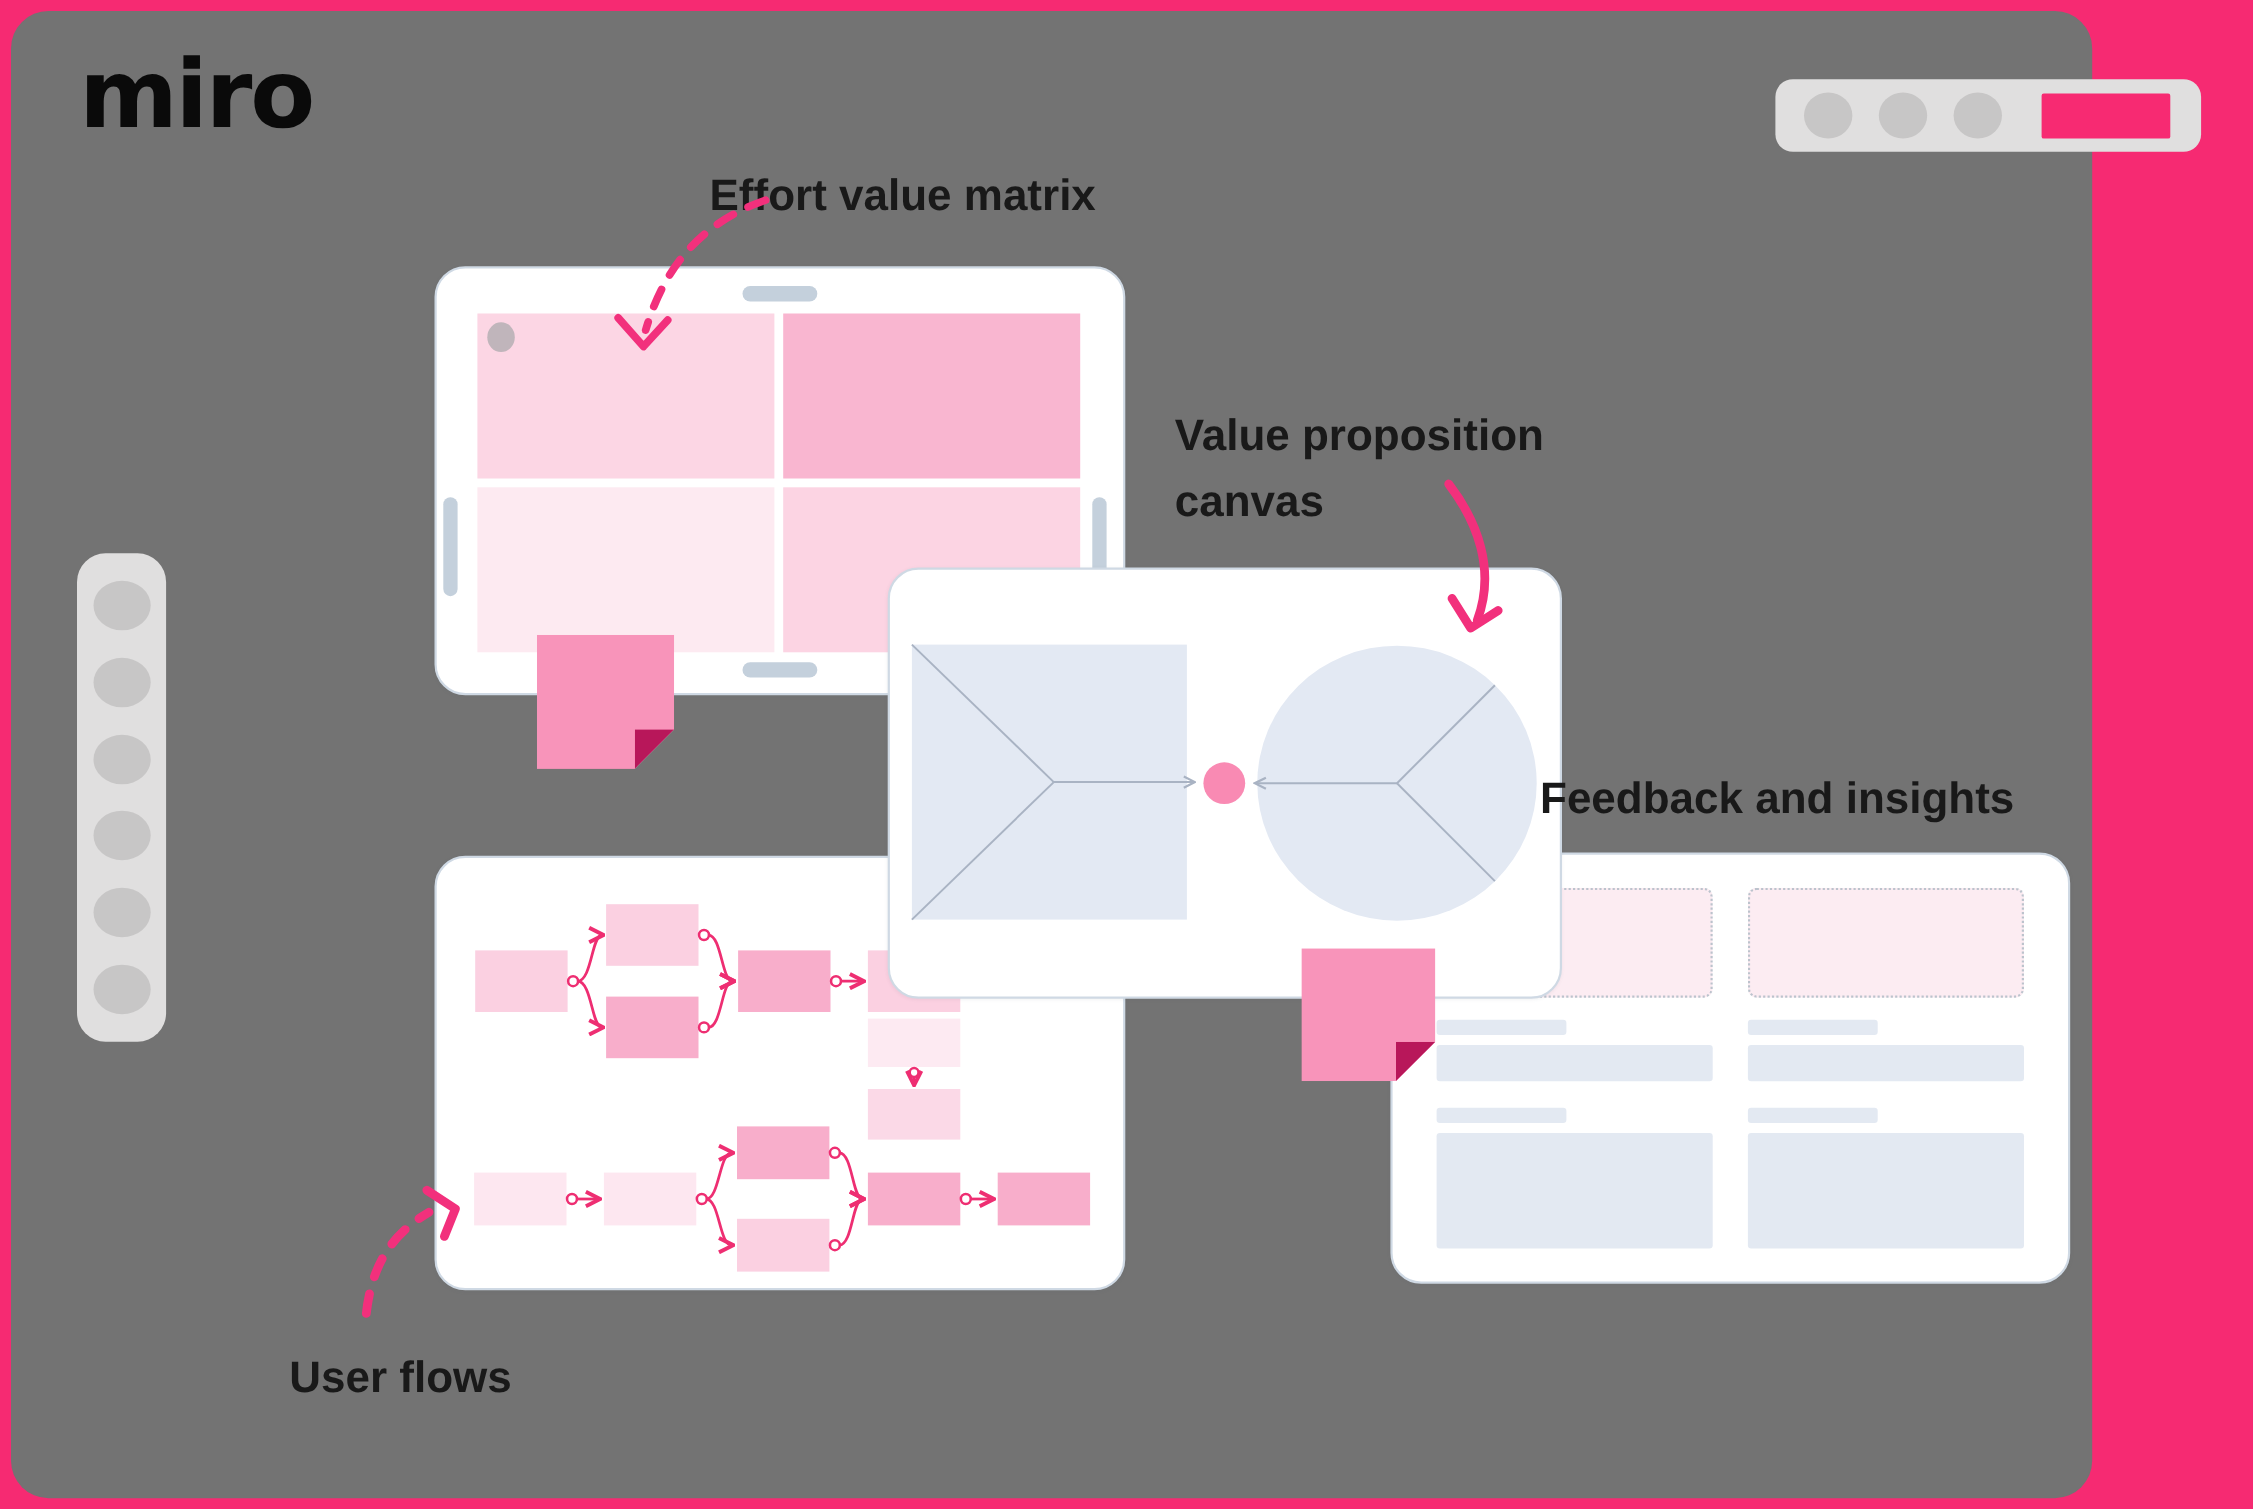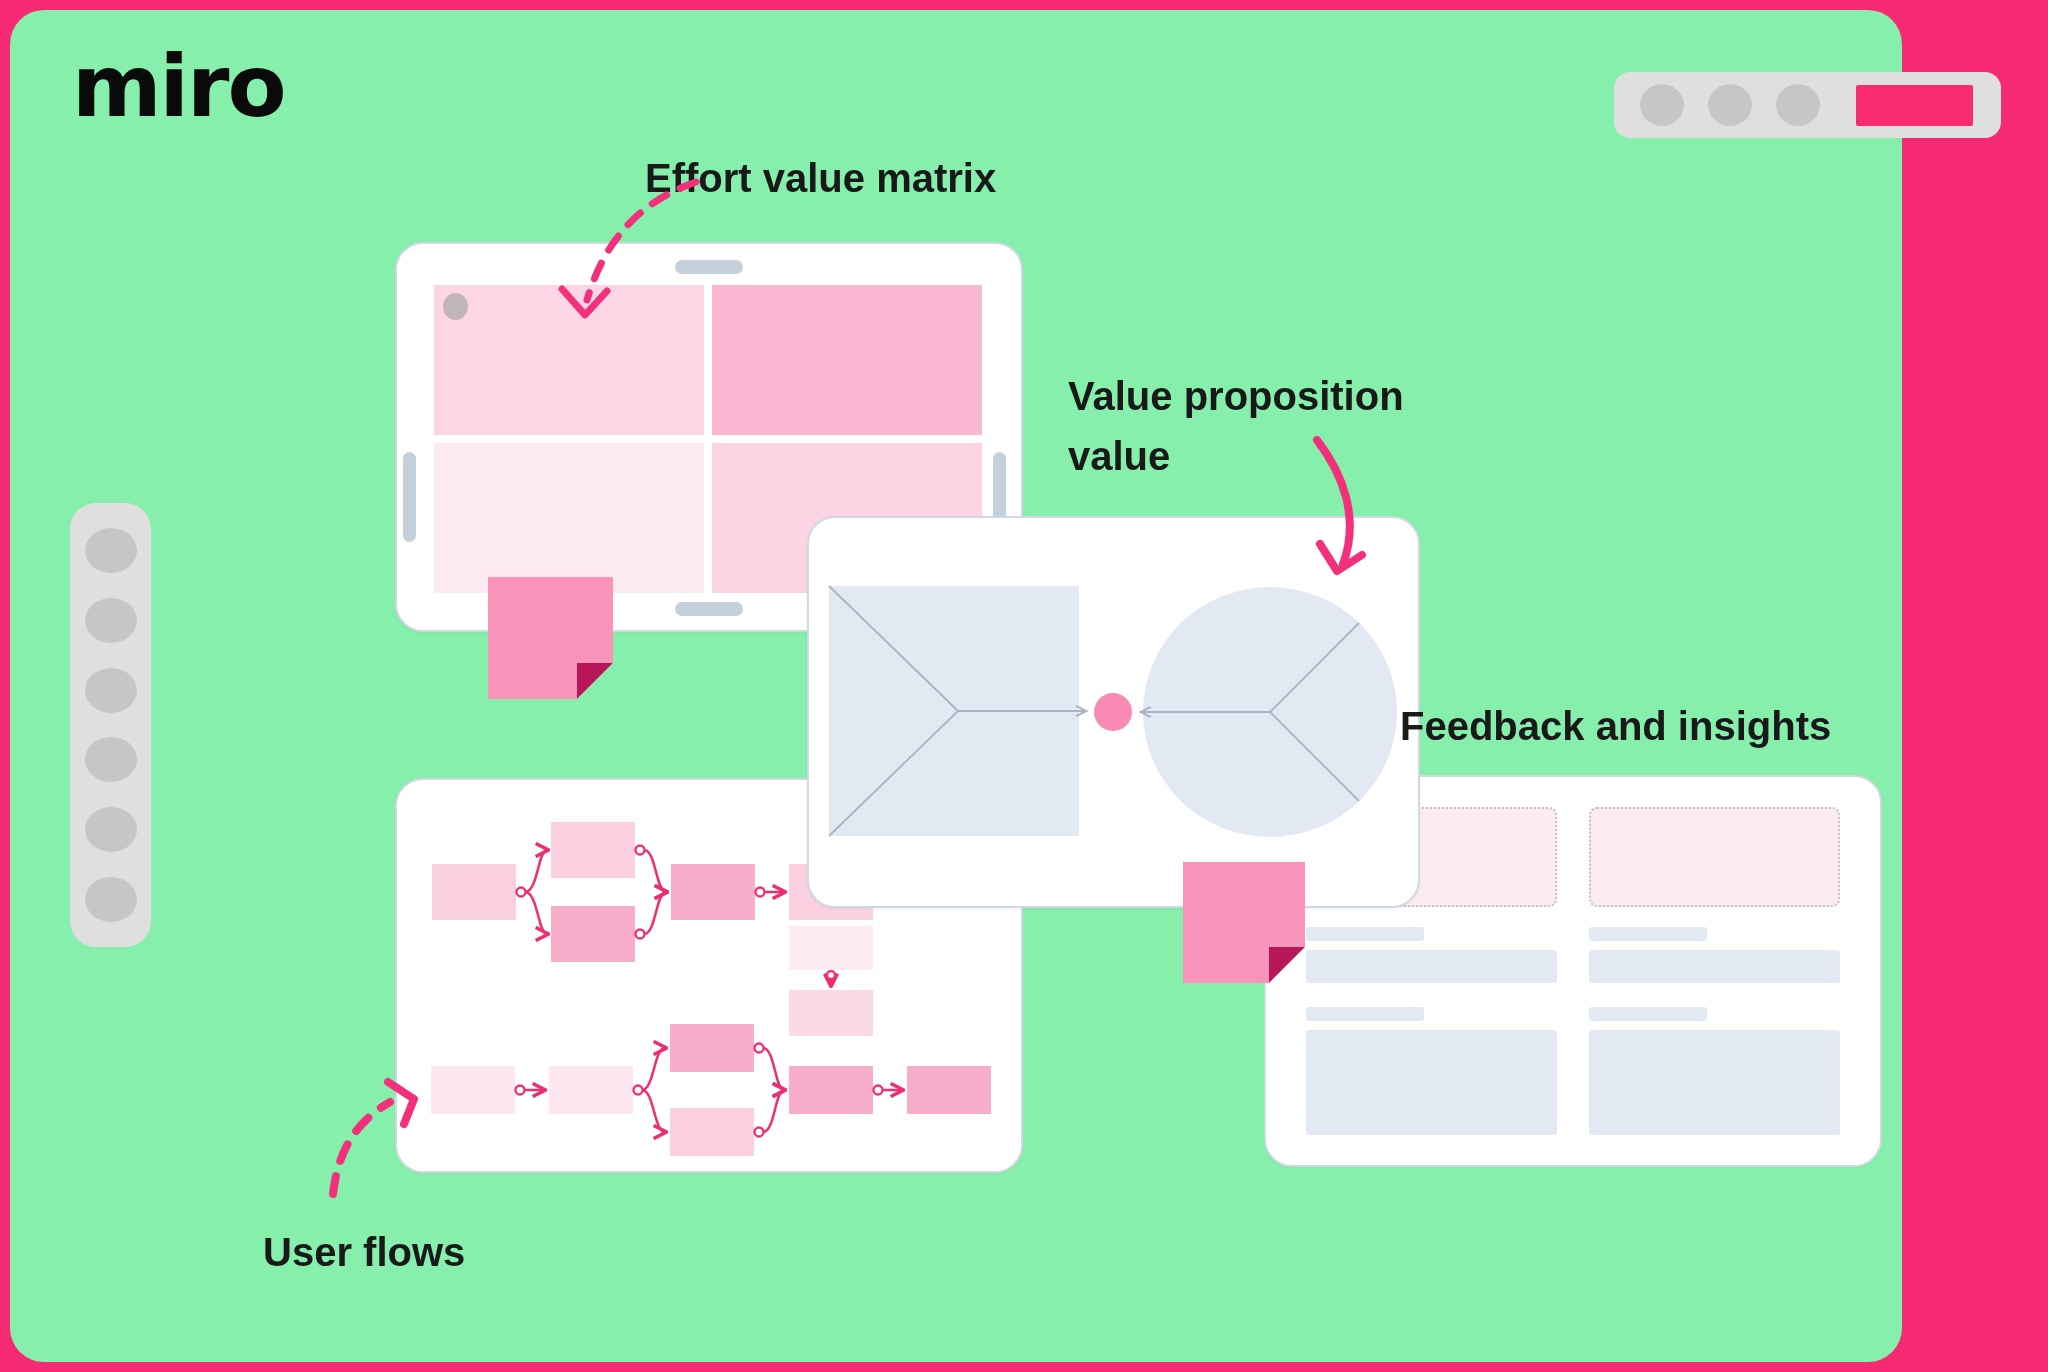--- a/index.html
+++ b/index.html
@@ -1,19 +1,19 @@
 <!DOCTYPE html>
 <html><head>
 <meta charset="utf-8">
 <style>
   html,body{margin:0;padding:0;background:#f62a72;}
   #stage{position:relative;width:2048px;height:1372px;background:#f62a72;overflow:hidden;
          font-family:"Liberation Sans",sans-serif;}
   #board{position:absolute;left:10px;top:10px;width:1892px;height:1352px;
-         background:#86efac;border-radius:34px;}
+         background:#737373;border-radius:34px;}
 
   
   #logo{position:absolute;left:62px;top:26px;font-size:86px;font-weight:700;
         letter-spacing:-2px;color:#0a0a0a;font-family:"DejaVu Sans","Liberation Sans",sans-serif;}
 
   
   #top-toolbar{position:absolute;left:1604px;top:62px;width:387px;height:66px;
                background:#e0dfdf;border-radius:16px;display:flex;align-items:center;
                padding-left:26px;box-sizing:border-box;}
   .tb-circle{width:44px;height:42px;border-radius:50%;background:#c7c6c6;margin-right:24px;}
@@ -215,21 +215,21 @@
     </div>
 
     <div id="note-effort" class="note">
       <div class="fold"></div>
     </div>
     <div id="note-valueprop" class="note">
       <div class="fold"></div>
     </div>
 
     <div id="label-effort" class="anno">Effort value matrix</div>
-    <div id="label-valueprop" class="anno">Value proposition value</div>
+    <div id="label-valueprop" class="anno">Value proposition canvas</div>
     <div id="label-feedback" class="anno">Feedback and insights</div>
     <div id="label-userflows" class="anno">User flows</div>
 
     <div id="arrows">
       <svg width="2048" height="1372" viewBox="0 0 2048 1372">
 
         <g>
           <path d="M686,172 C628,192 594,232 577,290" fill="none" stroke="#f2307c" stroke-width="7" stroke-linecap="round" stroke-dasharray="17 15"></path>
           <polyline points="552,279 575,305 597,281" fill="none" stroke="#f2307c" stroke-width="7" stroke-linecap="round" stroke-linejoin="round"></polyline>
         </g>

